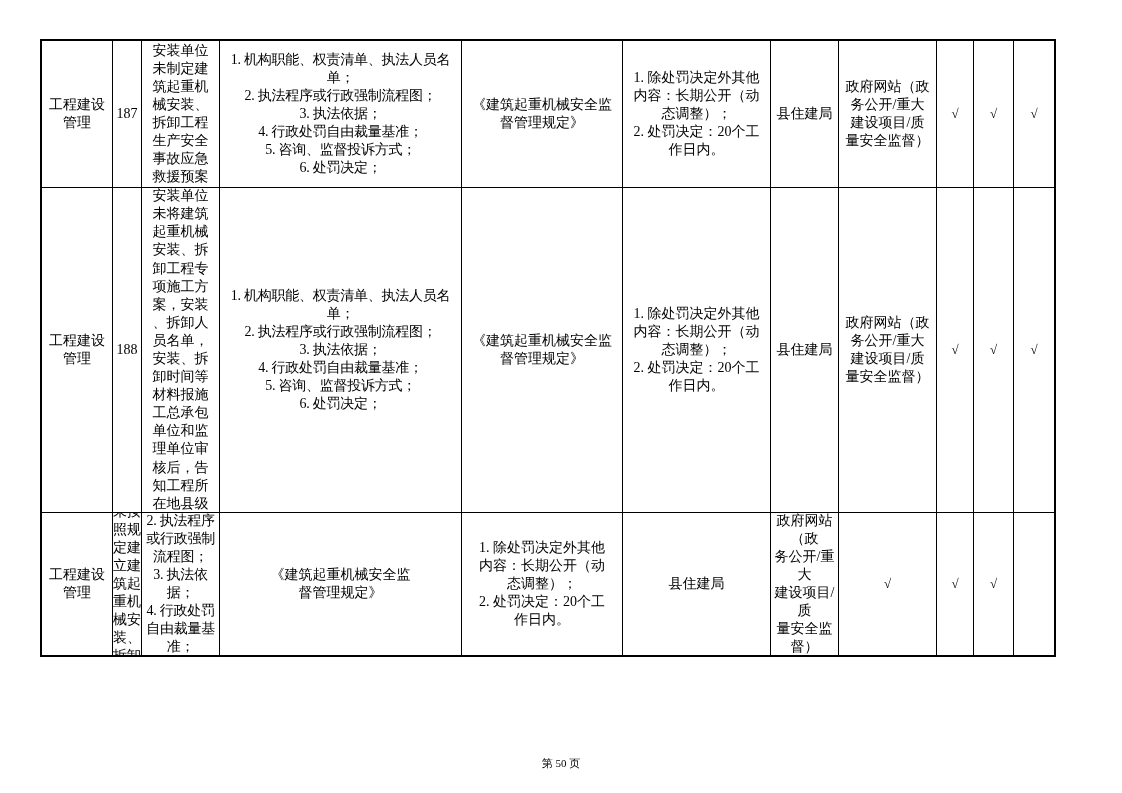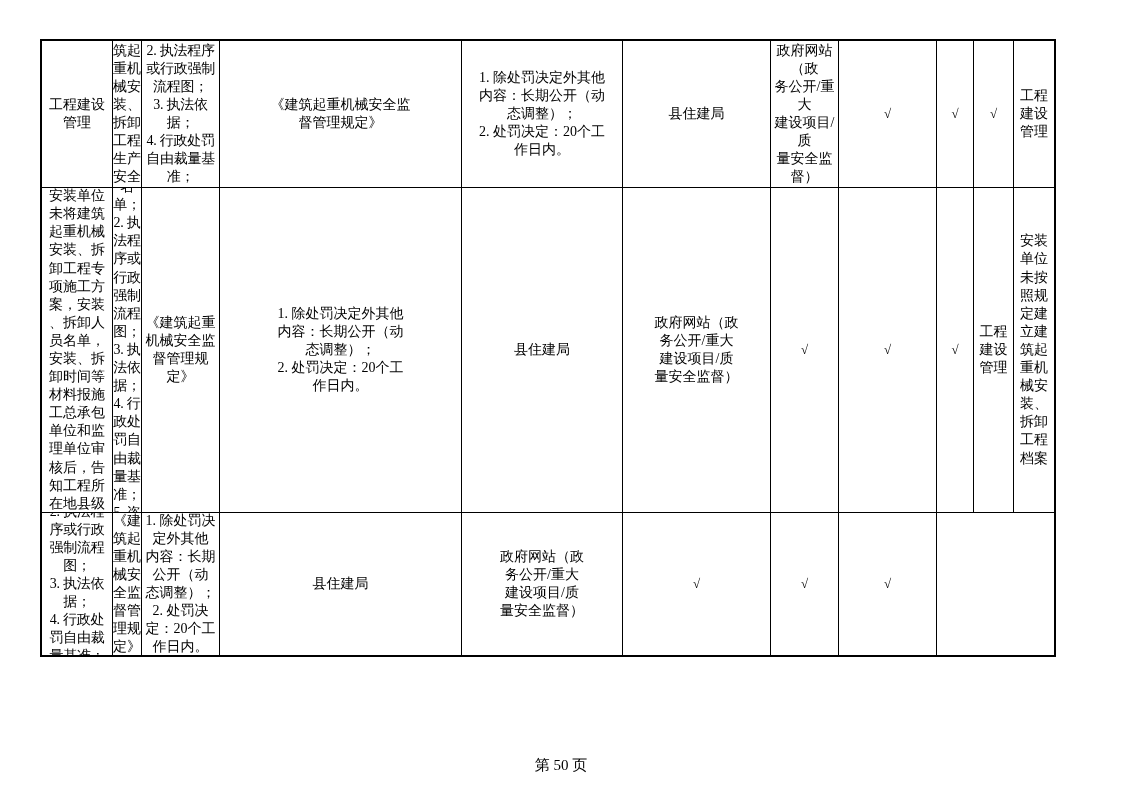--- a/index.html
+++ b/index.html
@@ -31,33 +31,34 @@
     line-height: 18.1px;
     padding: 0 1px;
   }
   .cell:nth-child(11n) { border-right: none; }
   .cell:nth-child(n+23) { border-bottom: none; }
   .c-content { letter-spacing: -0.25px; }
   .c-check { font-size: 13px; }
   .footer {
     position: absolute; left: 0; top: 756px; width: 100%;
     text-align: center;
-    font-size: 15px;
+    font-size: 11px;
     white-space: pre-line;
   }
 </style>
 </head>
 <body>
 
 <div class="page">
 
   <div class="doc-table">
 
     <div class="cell c-cat">工程建设
 管理</div>
+    <div class="cell c-seq">187</div>
     <div class="cell c-item">安装单位
 未制定建
 筑起重机
 械安装、
 拆卸工程
 生产安全
 事故应急
 救援预案</div>
     <div class="cell c-content">1. 机构职能、权责清单、执法人员名
 单；
@@ -77,20 +78,21 @@
     <div class="cell c-channel">政府网站（政
 务公开/重大
 建设项目/质
 量安全监督）</div>
     <div class="cell c-check">√</div>
     <div class="cell c-check">√</div>
     <div class="cell c-check">√</div>
 
     <div class="cell c-cat">工程建设
 管理</div>
+    <div class="cell c-seq">188</div>
     <div class="cell c-item">安装单位
 未将建筑
 起重机械
 安装、拆
 卸工程专
 项施工方
 案，安装
 、拆卸人
 员名单，
 安装、拆

